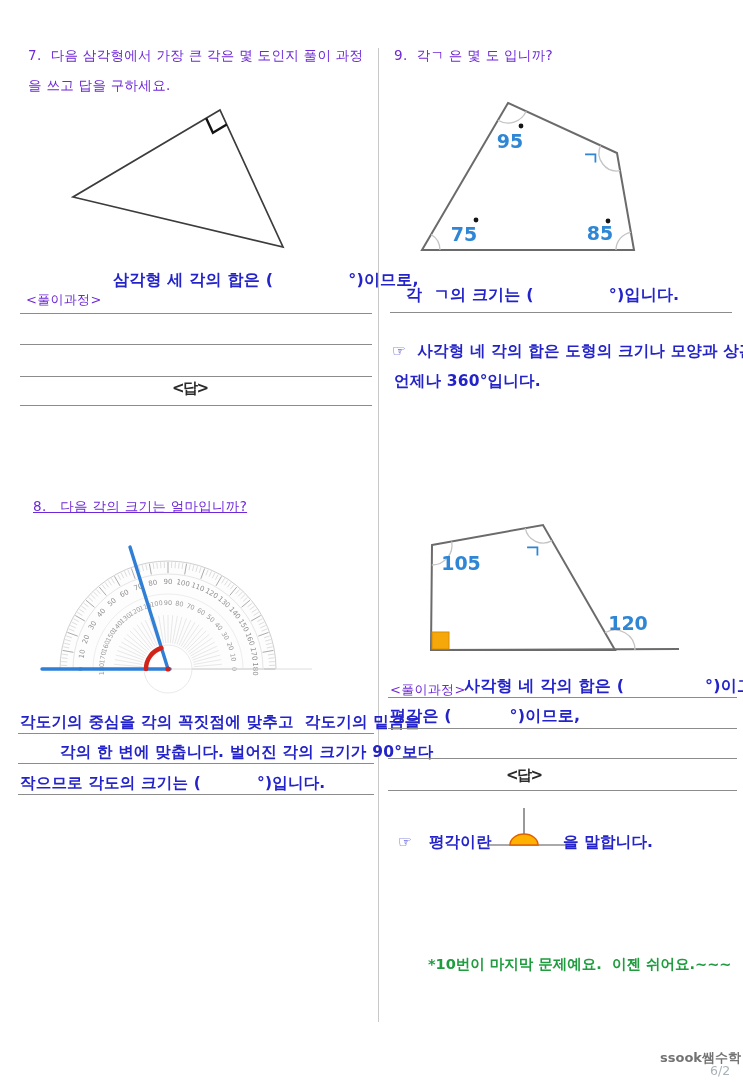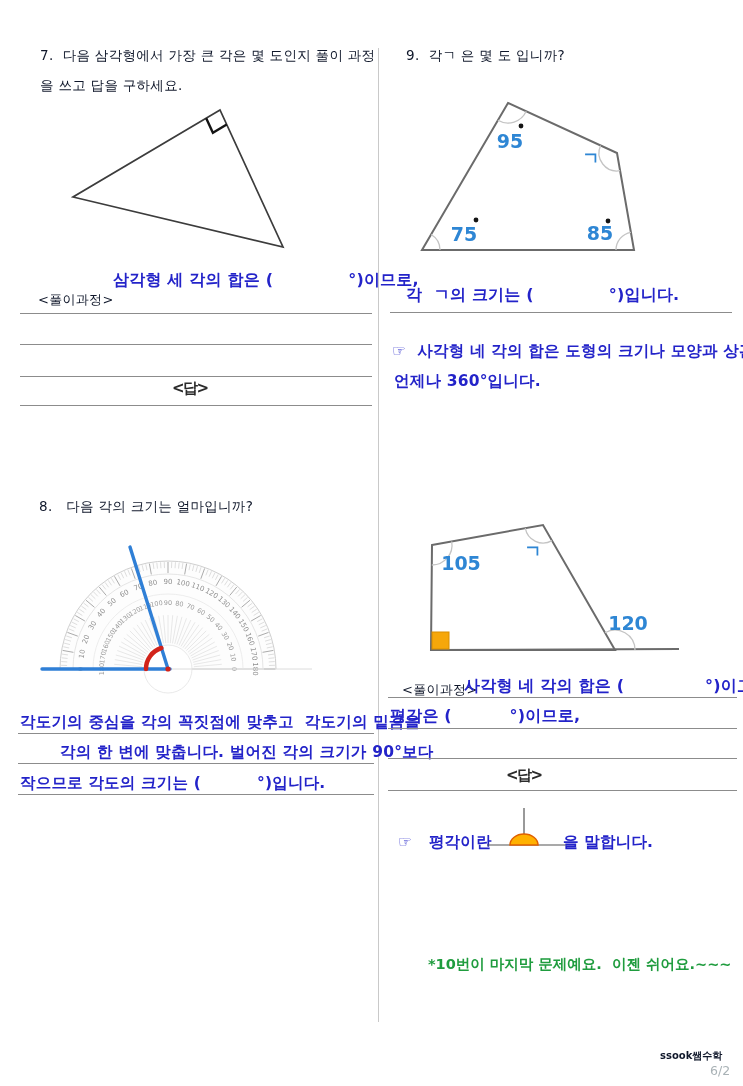--- a/index.html
+++ b/index.html
@@ -1,25 +1,25 @@
 <!DOCTYPE html>
 <html><head>
 <meta charset="utf-8">
 <style>
   html,body{margin:0;padding:0;background:#ffffff;}
   .page{position:relative;width:743px;height:1086px;background:#ffffff;
         font-family:"DejaVu Sans",sans-serif;overflow:hidden;}
   .t{position:absolute;white-space:pre;}
-  .print{color:#0f172a;font-size:13.5px;letter-spacing:.3px;margin-left:12px;}
+  .print{color:#6d28d9;font-size:13.5px;letter-spacing:.3px;}
   .hand{color:#2323c9;font-weight:bold;font-size:15.5px;letter-spacing:.2px;}
   .rule{position:absolute;border-top:1.4px solid #8c8c8c;height:0;}
   .divider{position:absolute;width:1px;background:#c9c9c9;}
   .ansmark{color:#2b2b2b;font-weight:bold;font-size:15px;letter-spacing:-1.5px;}
   .green{color:#1f9c3e;font-weight:bold;font-size:14.5px;}
-  .brand{color:#0f172a;font-weight:bold;font-size:10px;}
+  .brand{color:#737373;font-weight:bold;font-size:13px;}
   .pagenum{color:#a9b2b6;font-size:12.5px;}
   .figlabel{fill:#2e86d4;font-weight:bold;font-family:"DejaVu Sans",sans-serif;}
   svg{position:absolute;overflow:visible;}
 </style>
 </head>
 <body>
 
 <div class="page">
 
   <div class="divider" style="left:378px;top:48px;height:974px;"></div>
@@ -33,21 +33,21 @@
   </svg>
 
   <div class="t print" style="left:26px;top:291px;font-size:13px;">&lt;풀이과정&gt;</div>
   <div class="t hand" style="left:113px;top:270px;font-size:16px;">삼각형 세 각의 합은 (             °)이므로,</div>
   <div class="rule" style="left:20px;top:313px;width:352px;"></div>
   <div class="rule" style="left:20px;top:344px;width:352px;"></div>
   <div class="rule" style="left:20px;top:376px;width:352px;"></div>
   <div class="t ansmark" style="left:172px;top:379px;">&lt;답&gt;</div>
   <div class="rule" style="left:20px;top:405px;width:352px;"></div>
 
-  <div class="t print" style="left:27px;top:498px;">8.   다음 각의 크기는 얼마입니까?</div>
+  <div class="t print" style="left:33px;top:498px;text-decoration:underline;">8.   다음 각의 크기는 얼마입니까?</div>
 
   <svg id="prot" style="left:20px;top:533px;" width="300" height="152" viewBox="0 0 300 152">
     <path d="M40,136 A108,108 0 0 1 256,136 Z" fill="#fdfdfd" stroke="#cfcfcf" stroke-width="1"></path>
     <path d="M53,136 A95,95 0 0 1 243,136" fill="none" stroke="#dedede" stroke-width="0.8"></path>
     <path d="M73,136 A75,75 0 0 1 223,136" fill="none" stroke="#e8e8e8" stroke-width="0.8"></path>
     <g id="prot-gen">
         <line x1="244" y1="136" x2="255" y2="136" stroke="#ababab" stroke-width="1"></line>
         <line x1="248.93847352892868" y1="132.4751508330474" x2="254.93481849104325" y2="132.2657538528324" stroke="#c8c8c8" stroke-width="0.6"></line>
         <line x1="248.75396907624224" y1="128.95459615184333" x2="254.7393533778012" y2="128.5360573093786" stroke="#c8c8c8" stroke-width="0.6"></line>
         <line x1="248.4467114321956" y1="125.442625209967" x2="254.41384280440525" y2="124.81545443036109" stroke="#c8c8c8" stroke-width="0.6"></line>

